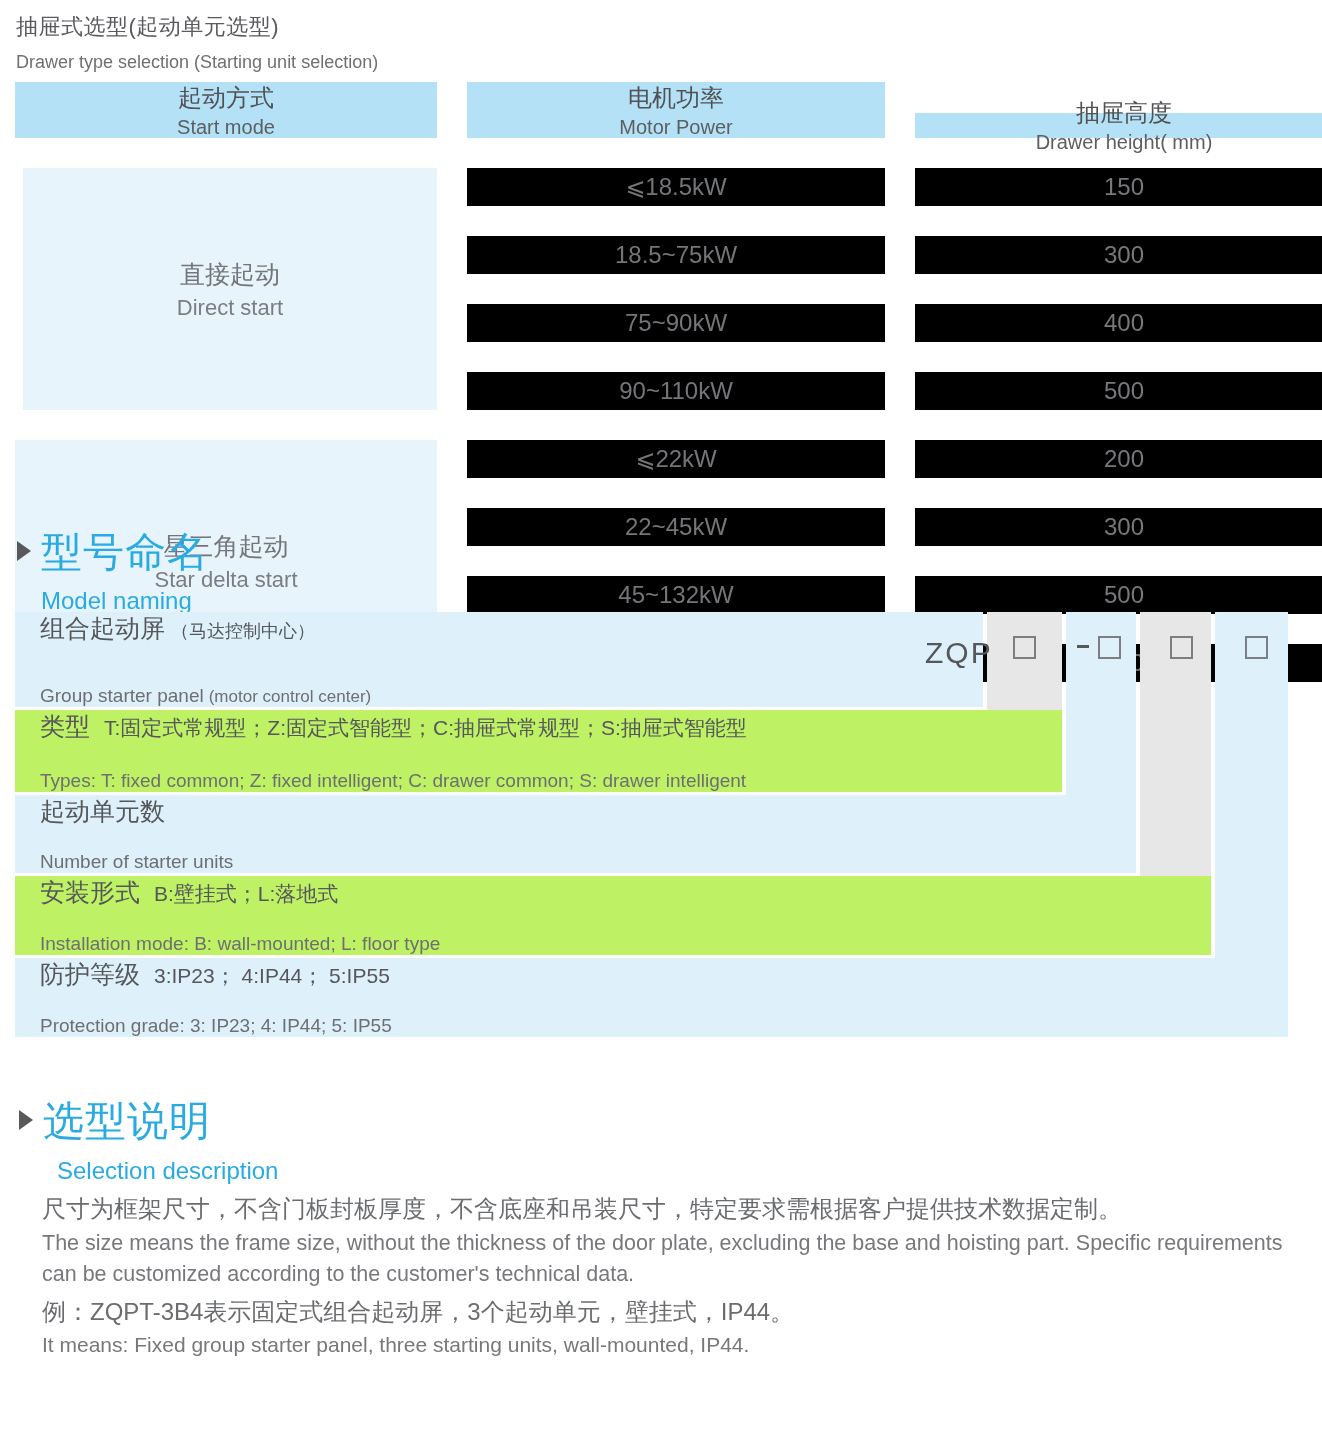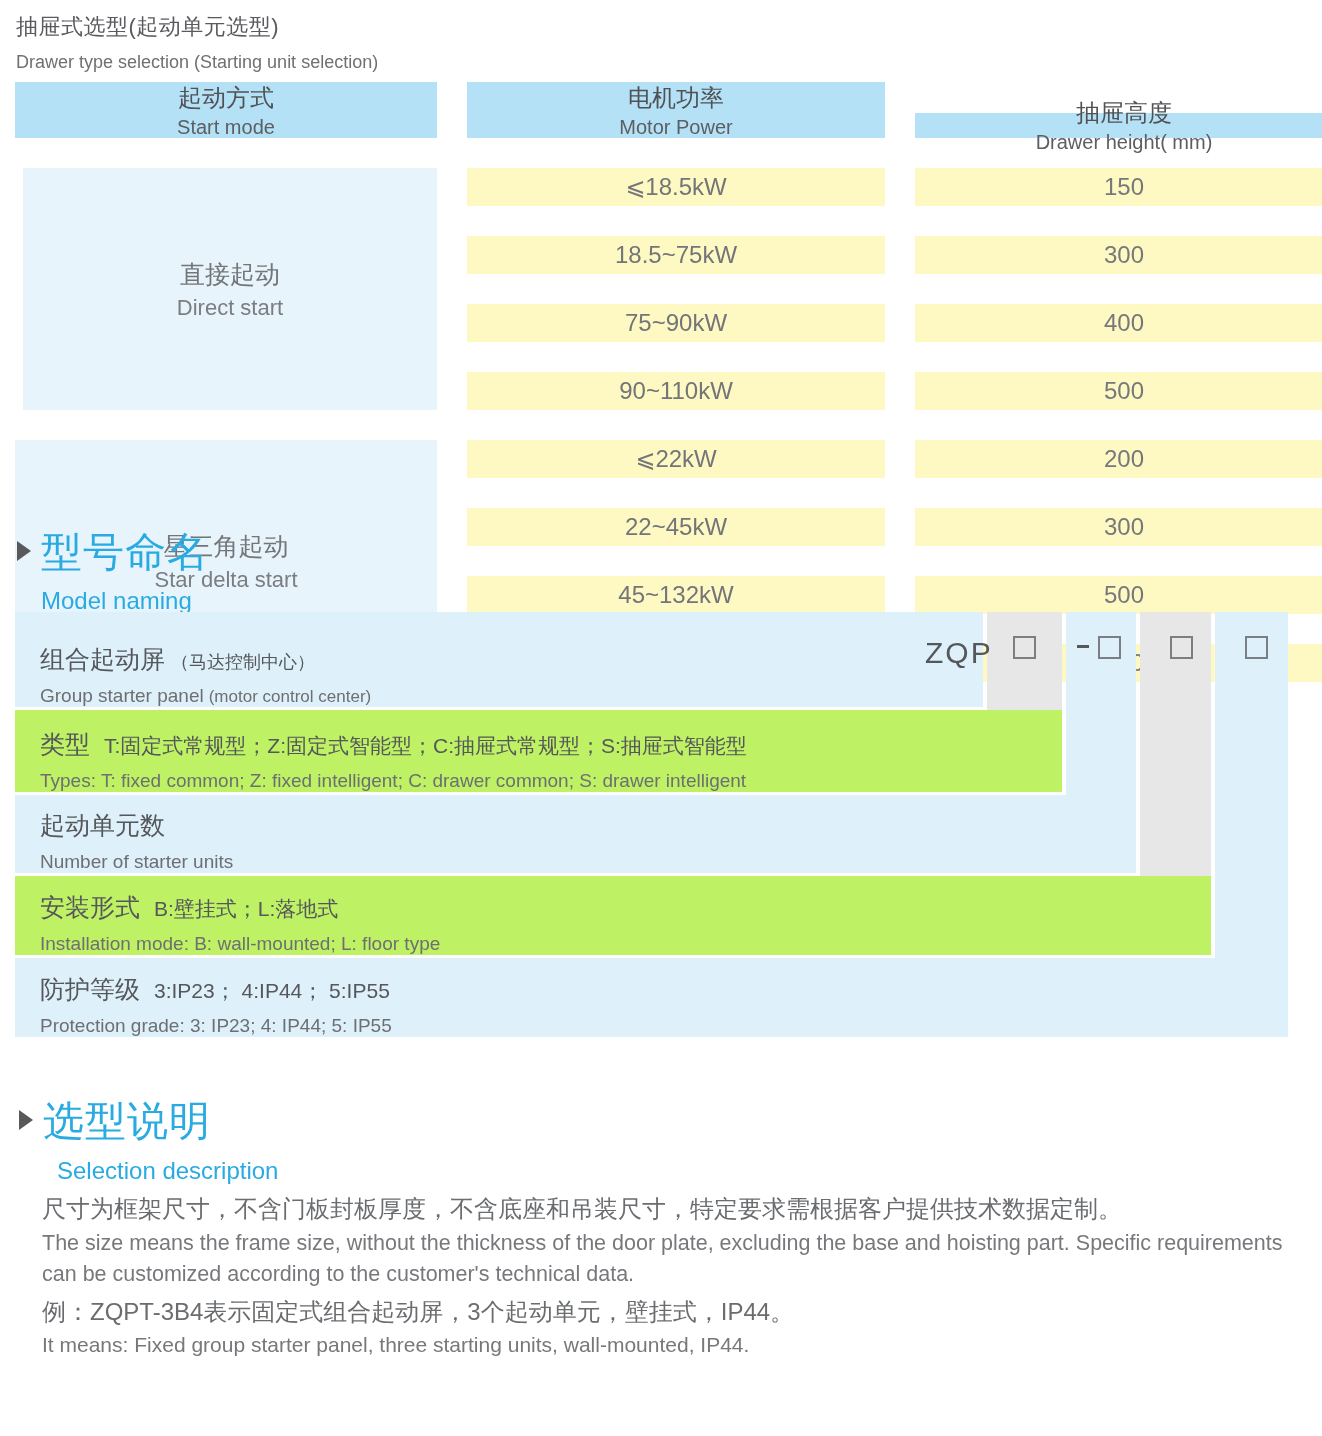--- a/index.html
+++ b/index.html
@@ -13,37 +13,37 @@
   .doc-title .en{font-size:18px;color:#6e7073;margin-top:10px;}
 
   
   .sel-table{position:absolute;left:15px;top:82px;display:grid;
              grid-template-columns:422px 418px 418px;
              grid-template-rows:56px repeat(8,38px);
              column-gap:5px;row-gap:3px;gap:30px;}
   .th{background:#b4e1f6;display:flex;flex-direction:column;align-items:center;justify-content:center;}
   .th .cn{font-size:24px;color:#4f5154;}
   .th .en{font-size:20px;color:#5c5e62;margin-top:2px;}
-  .td{background:#fef9c3;display:flex;align-items:center;justify-content:center;
+  .td{background:#000000;display:flex;align-items:center;justify-content:center;
       font-size:24px;color:#737578;}
   .td-merged{background:#e7f4fc;display:flex;flex-direction:column;align-items:center;justify-content:center;}
   .td-merged .cn{font-size:25px;color:#737578;}
   .td-merged .en{font-size:22px;color:#7b7d80;margin-top:4px;}
   .num{color:#77787b;}
 
   
   .sec-head{position:absolute;}
   .tri{position:absolute;width:0;height:0;border-top:10px solid transparent;
        border-bottom:10px solid transparent;border-left:14px solid #58595b;}
   .sec-cn{font-size:41px;color:#29abe2;letter-spacing:1px;}
   .sec-en{font-size:24px;color:#29abe2;}
 
   
   .bars{position:absolute;left:15px;top:612px;width:1273px;height:425px;}
-  .bar{position:absolute;left:0;display:flex;flex-direction:column;justify-content:flex-end;
+  .bar{position:absolute;left:0;display:flex;flex-direction:column;justify-content:space-between;
        padding-left:25px;box-sizing:border-box;}
   .bar.blue{background:#def0fa;}
   .bar.grey{background:#bef264;}
   .strip{position:absolute;}
   .strip.blue{background:#def0fa;}
   .strip.grey{background:#e7e7e8;}
   .bar .cn-line{font-size:25px;color:#55575b;white-space:nowrap;}
   .bar .cn-line .sub{font-size:18px;color:#55575b;margin-left:6px;}
   .bar .cn-line .detail{font-size:21px;color:#55575b;margin-left:14px;}
   .bar .en-line{font-size:19px;color:#6d6f72;margin-top:9px;white-space:nowrap;}

